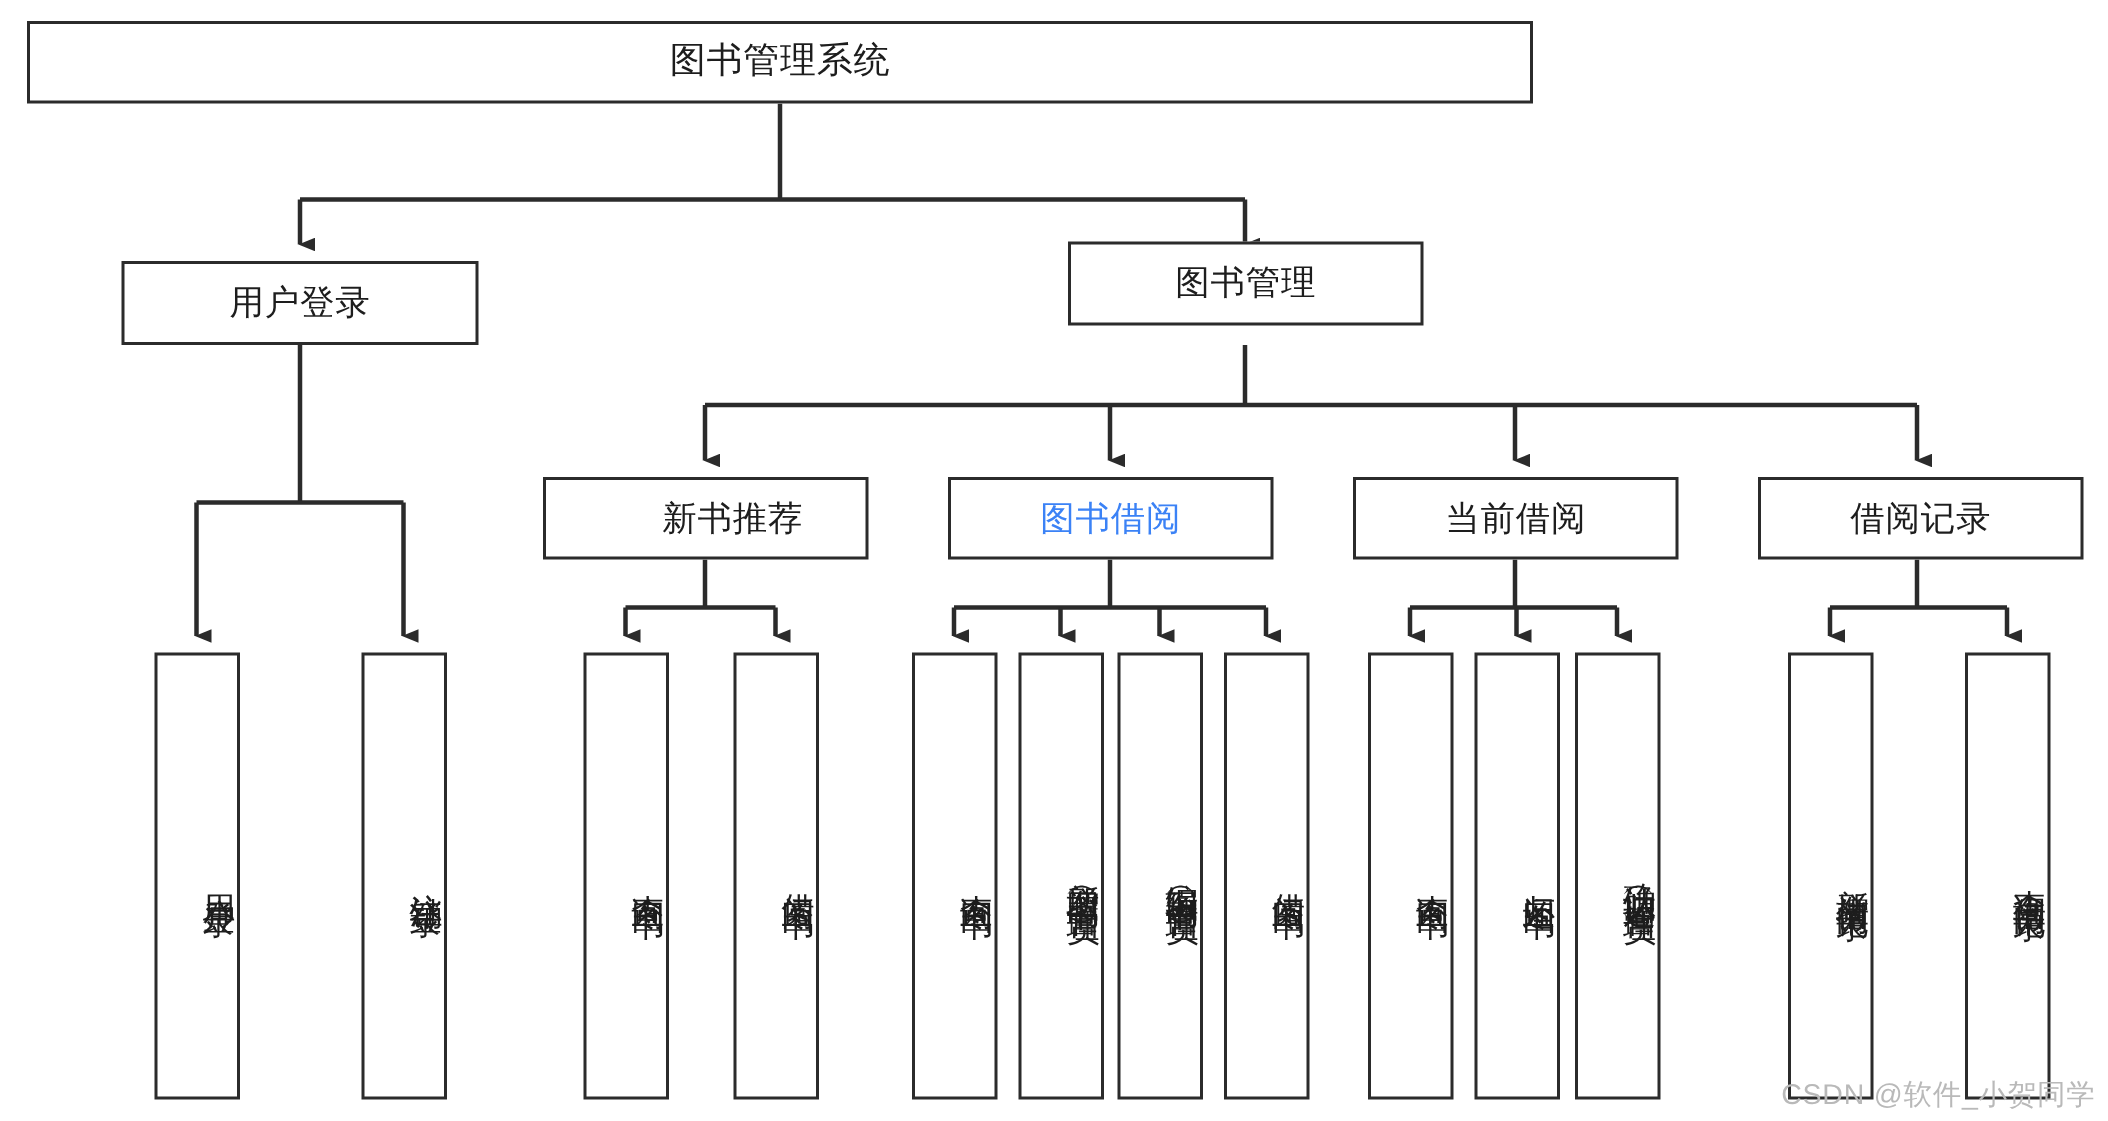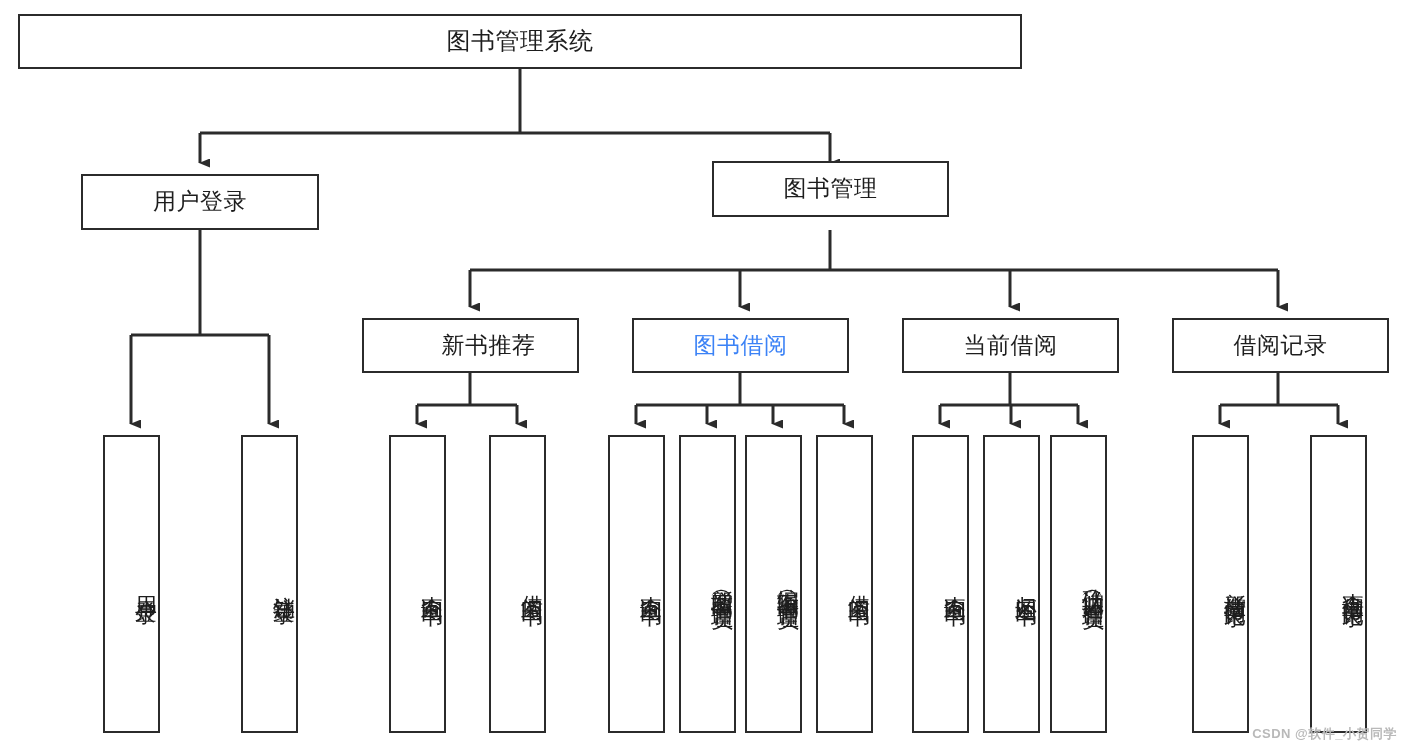--- a/index.html
+++ b/index.html
@@ -60,26 +60,25 @@
     writing-mode: vertical-rl;
     text-orientation: upright;
   }
   .leaf-inner {
     display: block;
   }
   #watermark {
     position: absolute;
     right: 8px;
     bottom: 4px;
-    font-size: 13px;
+    font-size: 19px;
     color: #b9b9b9;
     letter-spacing: 0.5px;
     white-space: nowrap;
     user-select: none;
-    font-weight: bold;
   }
 </style>
 </head>
 <body>
 
 <div id="diagram-canvas" style="background: rgb(255, 255, 255);">
 
   <svg id="edge-layer" viewBox="0 0 1405 747" xmlns="http://www.w3.org/2000/svg">
     <defs>
       <marker id="arrowhead" markerWidth="9" markerHeight="11" refX="4.5" refY="10" orient="auto" markerUnits="userSpaceOnUse">

